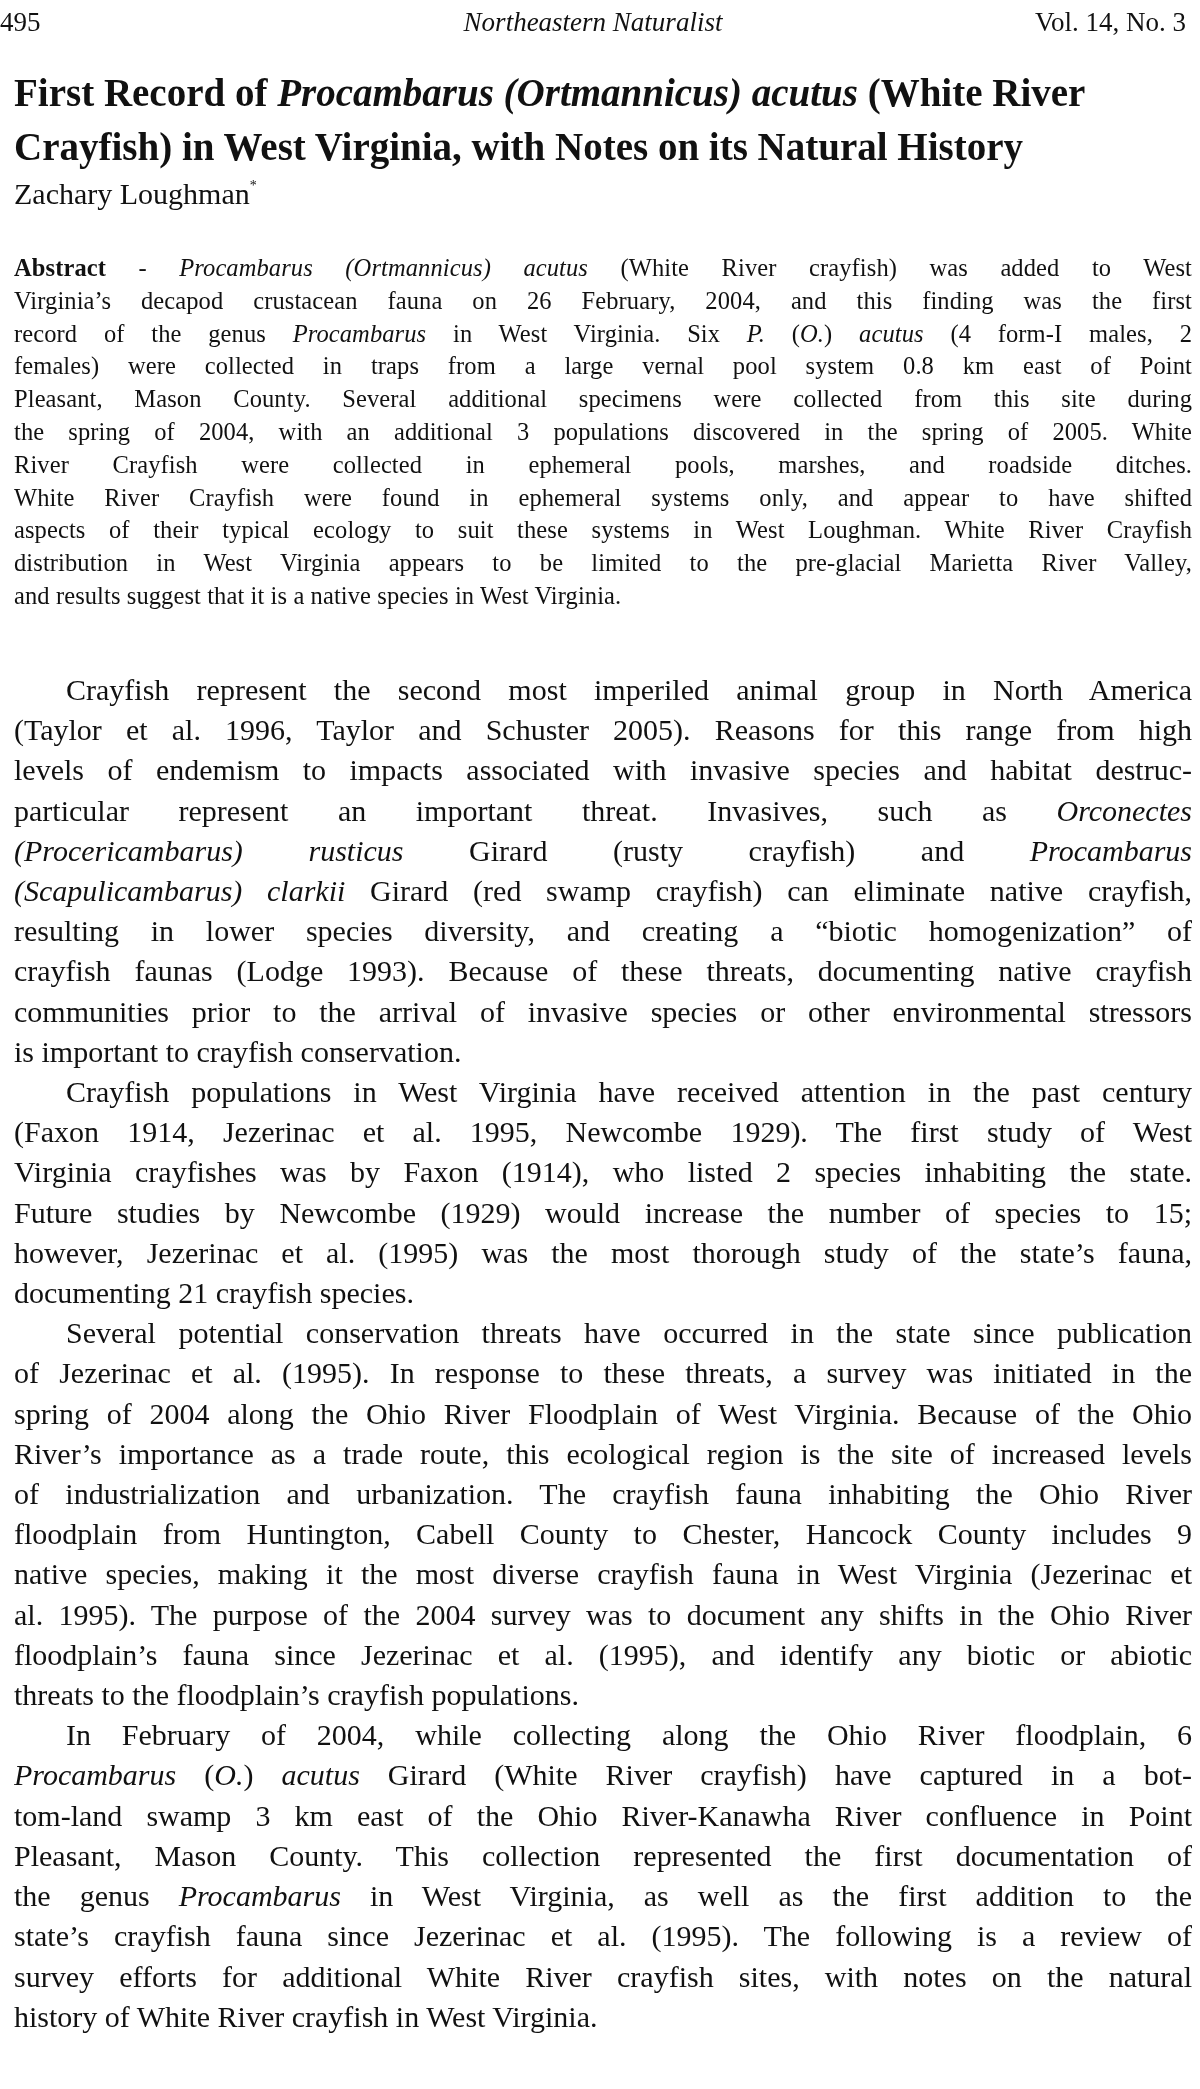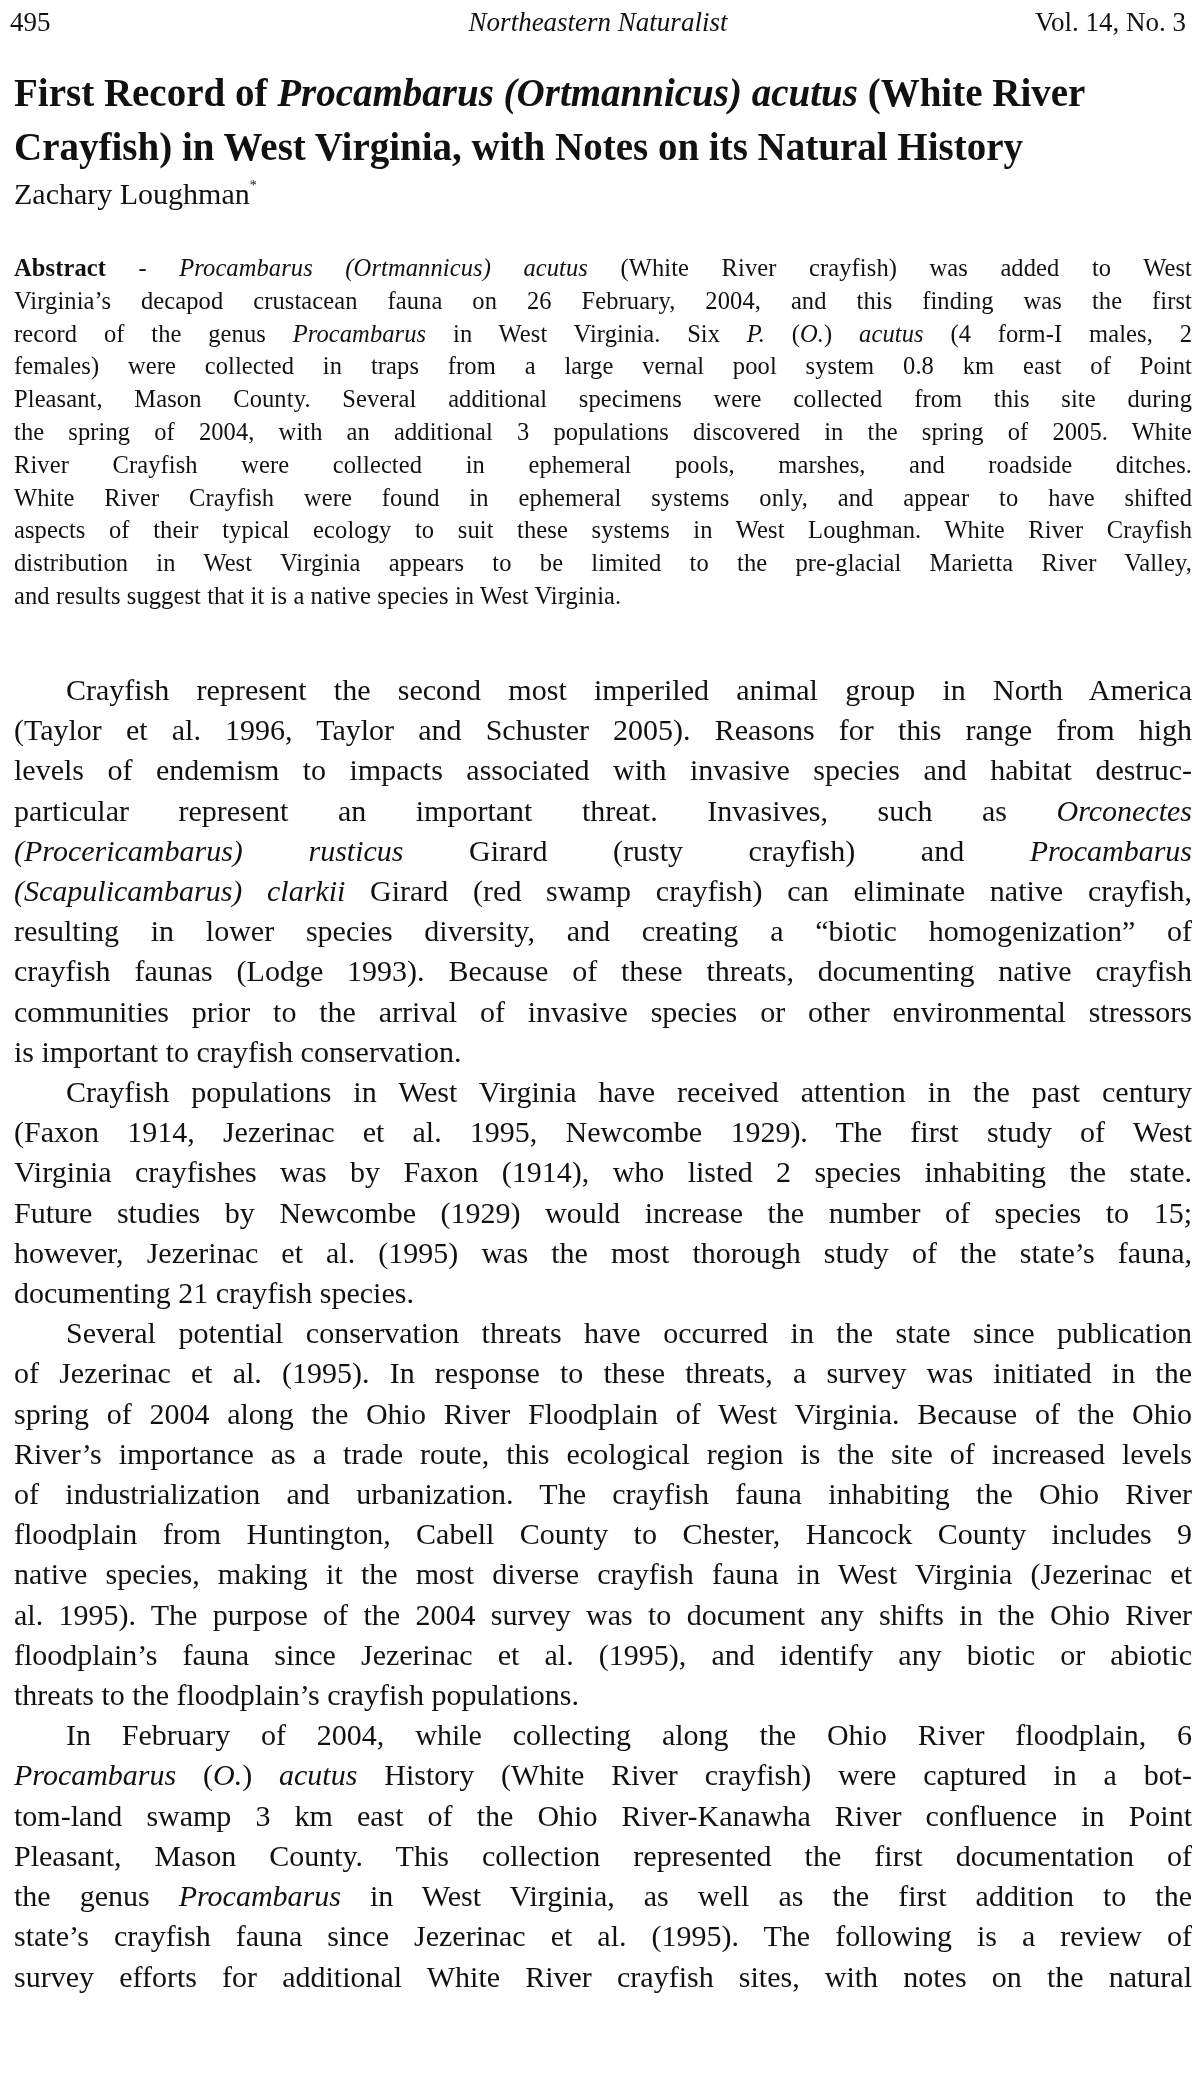--- a/index.html
+++ b/index.html
@@ -1,17 +1,17 @@
 <!DOCTYPE html>
 <html><head>
 <meta charset="utf-8">
 <style>
   html, body { margin: 0; padding: 0; background: #ffffff; }
   body { width: 1200px; height: 2089px; position: relative; overflow: hidden; color: #111; font-family: "Liberation Serif", "DejaVu Serif", serif; }
-  .hdr { position: absolute; top: 2px; left: 10px; right: 14px; height: 40px; font-size: 27px; line-height: 40px; }
+  .hdr { position: absolute; top: 2px; left: 0; right: 14px; height: 40px; font-size: 27px; line-height: 40px; }
   .hdr .pg { position: absolute; left: 0; }
   .hdr .jn { position: absolute; left: 0; right: 0; text-align: center; font-style: italic; }
   .hdr .vol { position: absolute; right: 0; }
   .title { position: absolute; left: 14px; right: 10px; top: 66px; font-size: 39px; font-weight: bold; line-height: 54px; }
   .author { position: absolute; left: 14px; top: 166px; font-size: 30px; line-height: 40px; }
   .author sup { font-size: 14px; vertical-align: 14px; }
   .abs { position: absolute; left: 14px; right: 8px; top: 252px; font-size: 24.5px; line-height: 32.8px; letter-spacing: 0.1px; }
   .body { position: absolute; left: 14px; right: 8px; top: 670px; font-size: 30px; line-height: 40.2px; }
   .ln { display: block; text-align: justify; text-align-last: justify; white-space: nowrap; overflow: hidden; }
   .ln.last { text-align-last: left; }
@@ -79,20 +79,21 @@
       <span class="ln"><span>River’s importance as a trade route, this ecological region is the site of increased levels</span></span>
       <span class="ln"><span>of industrialization and urbanization. The crayfish fauna inhabiting the Ohio River</span></span>
       <span class="ln"><span>floodplain from Huntington, Cabell County to Chester, Hancock County includes 9</span></span>
       <span class="ln"><span>native species, making it the most diverse crayfish fauna in West Virginia (Jezerinac et</span></span>
       <span class="ln"><span>al. 1995). The purpose of the 2004 survey was to document any shifts in the Ohio River</span></span>
       <span class="ln"><span>floodplain’s fauna since Jezerinac et al. (1995), and identify any biotic or abiotic</span></span>
       <span class="ln last"><span>threats to the floodplain’s crayfish populations.</span></span>
     </div>
     <div>
       <span class="ln ind"><span>In February of 2004, while collecting along the Ohio River floodplain, 6</span></span>
-      <span class="ln"><i>Procambarus</i><span> (</span><i>O.</i><span>) </span><i>acutus</i><span> History (White River crayfish) were captured in a bot-</span></span>
+      <span class="ln"><i>Procambarus</i><span> (</span><i>O.</i><span>) </span><i>acutus</i><span> Girard (White River crayfish) have captured in a bot-</span></span>
       <span class="ln"><span>tom-land swamp 3 km east of the Ohio River-Kanawha River confluence in Point</span></span>
       <span class="ln"><span>Pleasant, Mason County. This collection represented the first documentation of</span></span>
       <span class="ln"><span>the genus </span><i>Procambarus</i><span> in West Virginia, as well as the first addition to the</span></span>
       <span class="ln"><span>state’s crayfish fauna since Jezerinac et al. (1995). The following is a review of</span></span>
       <span class="ln"><span>survey efforts for additional White River crayfish sites, with notes on the natural</span></span>
+      <span class="ln last"><span>history of White River crayfish in West Virginia.</span></span>
     </div>
   </div>
 
 </body></html>

